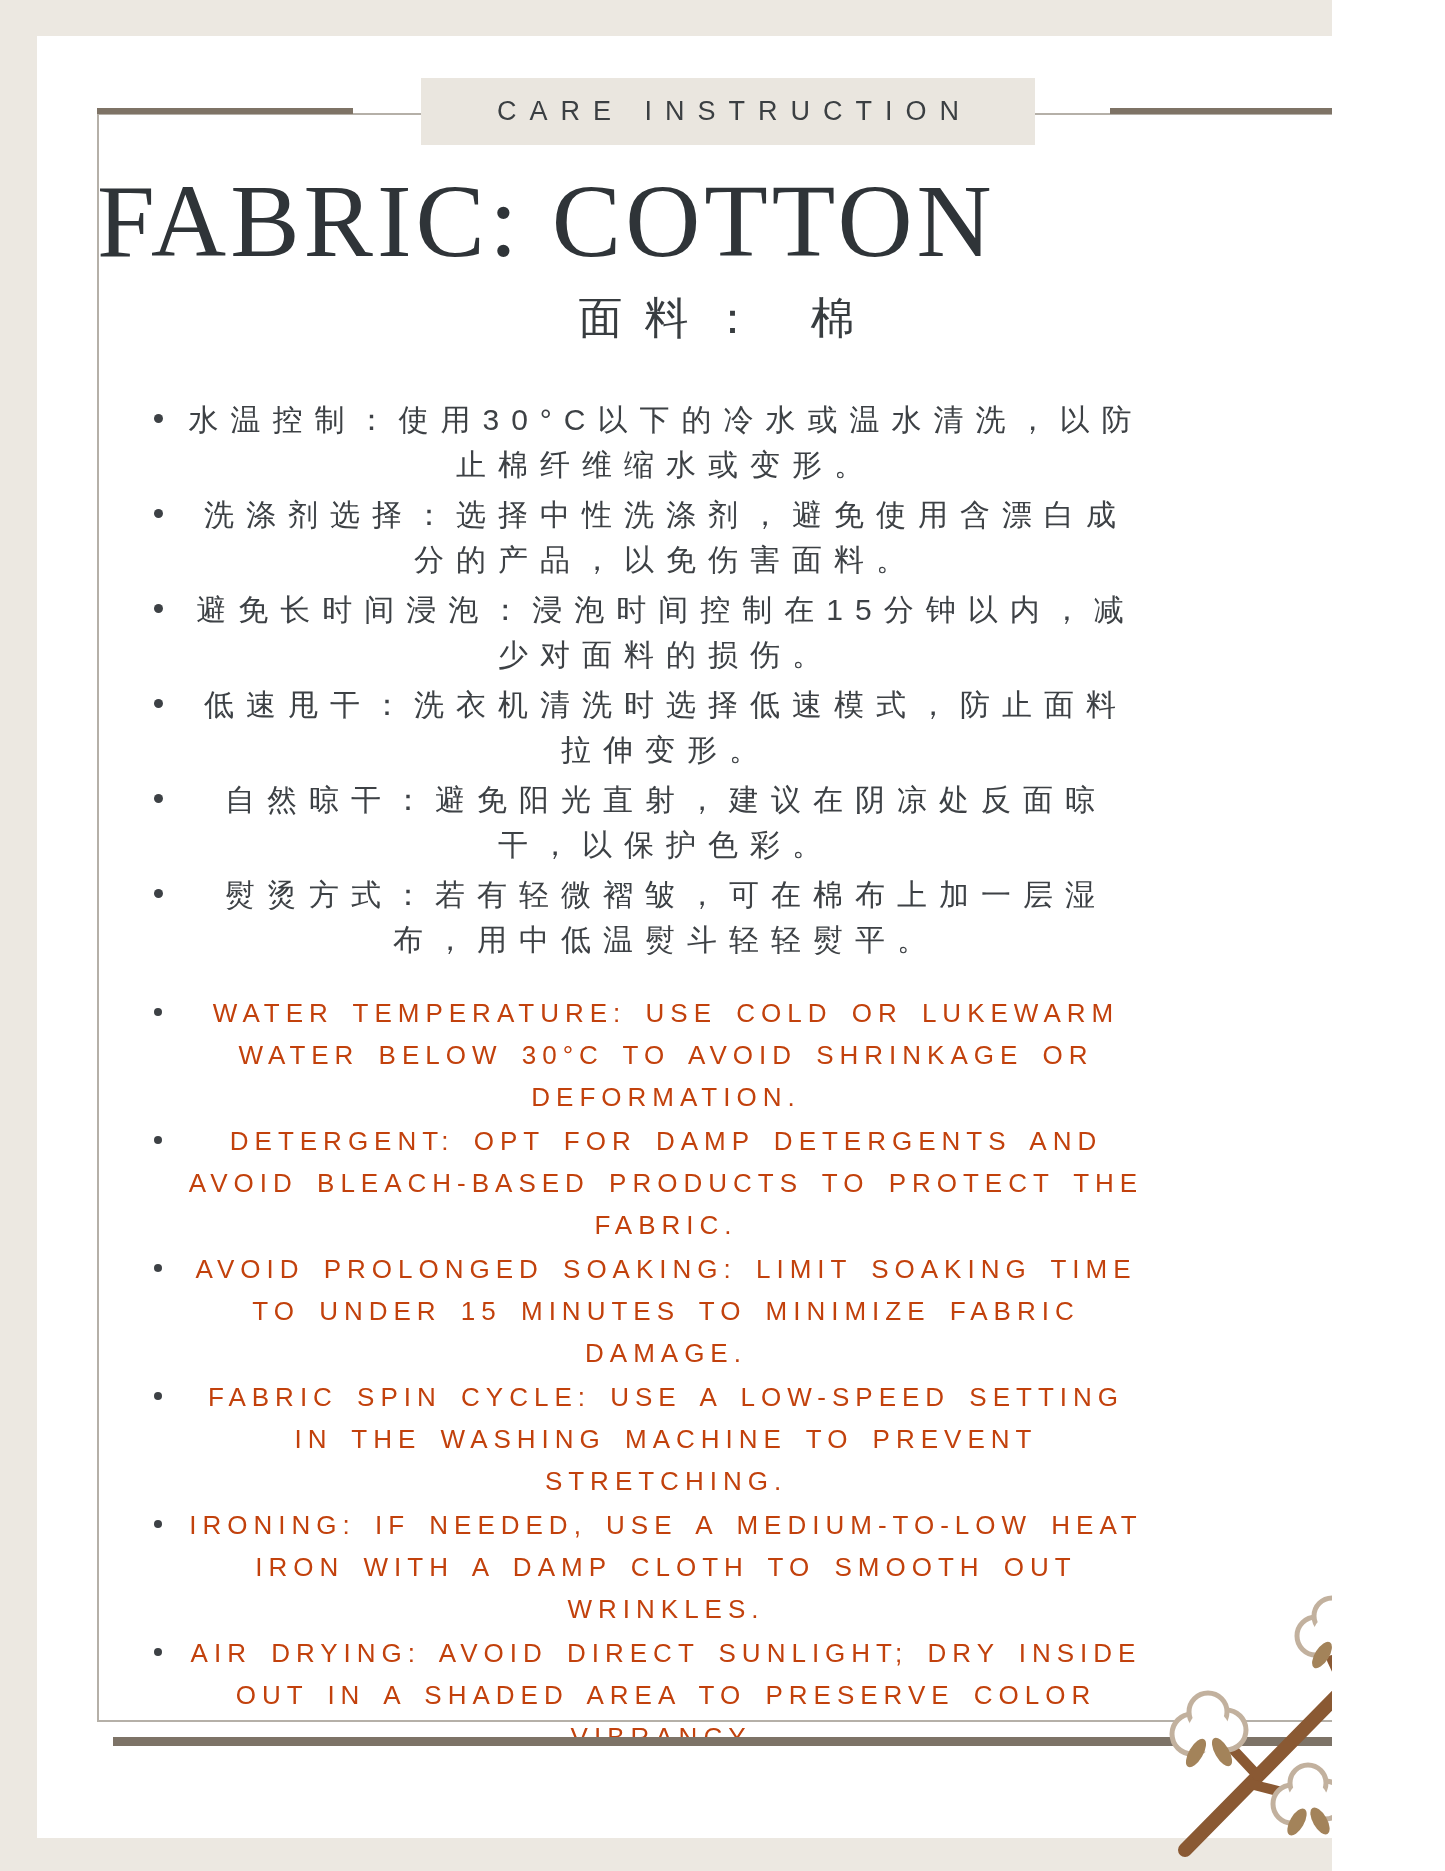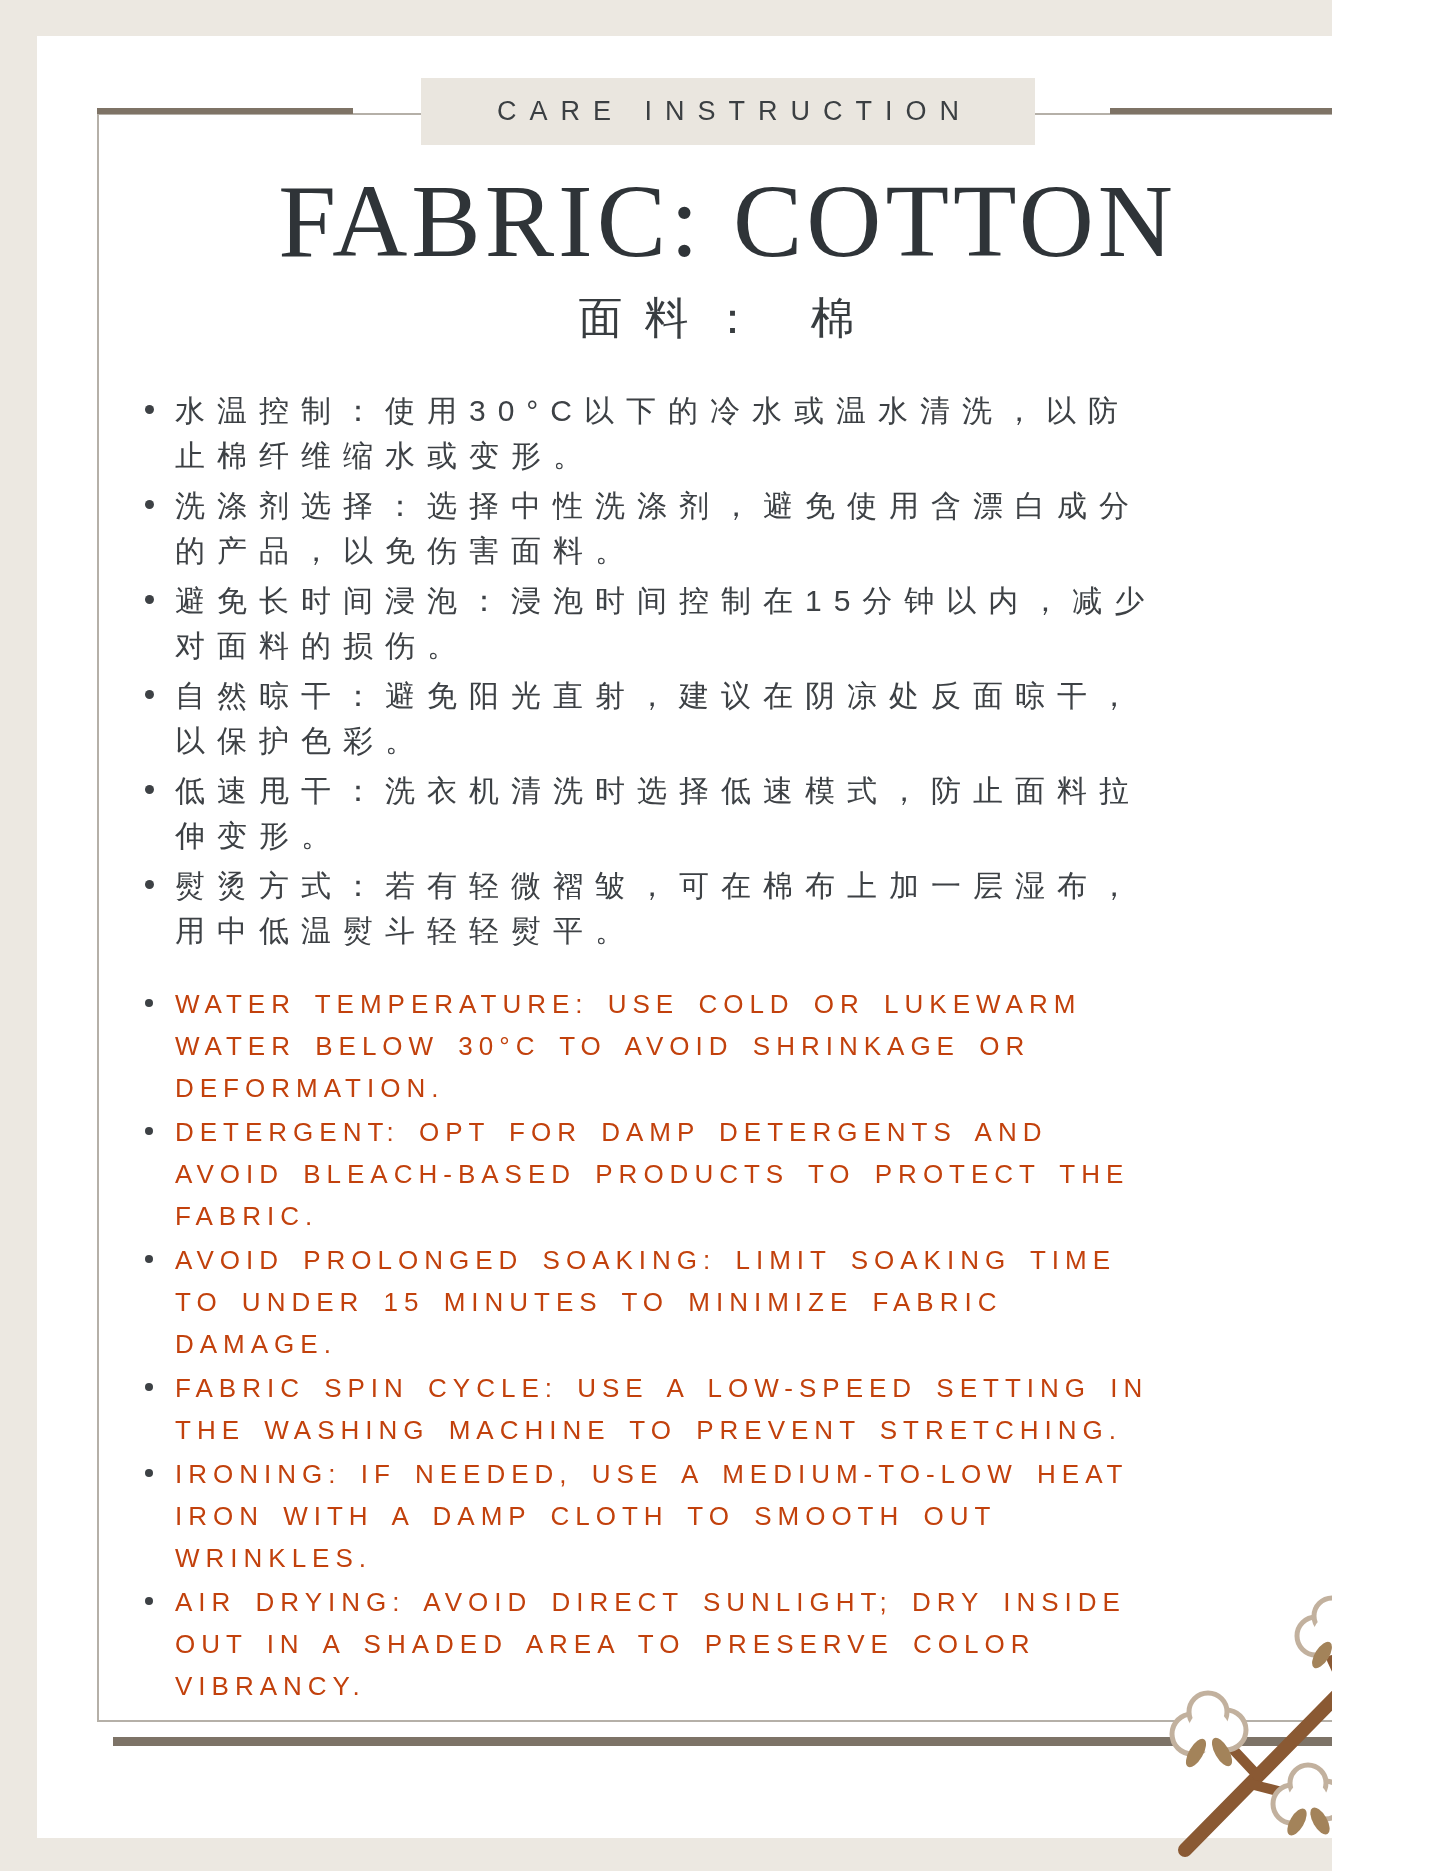--- a/index.html
+++ b/index.html
@@ -32,41 +32,40 @@
     background:#eae6df;
     display:flex;align-items:center;justify-content:center;
   }
   .care-box span{
     font-size:27px;letter-spacing:13px;
     color:#3b3f42;font-weight:400;
     padding-left:13px; 
   }
   .title-en{
     position:absolute;left:60px;top:128px;width:1261px;
-    text-align:center;
     font-family:"Liberation Serif",serif;
     font-size:104px;font-weight:400;
     letter-spacing:4px;
     color:#2f3438;
     line-height:1.1;
     white-space:nowrap;
   }
   .title-zh{
     position:absolute;left:60px;top:253px;width:1261px;
     text-align:center;
     font-size:44px;font-weight:500;
     letter-spacing:22px;
     color:#383d40;
   }
   .content{
     position:absolute;left:100px;top:352px;
     width:1020px;
   }
   ul.care-list{
-    list-style:none;margin:0;padding:0;
+    list-style:none;margin:9px;padding:0;text-align:center;
   }
   ul.care-list li{
     position:relative;
     padding-left:38px;
     color:#3d4145;
   }
   ul.care-list li::before{
     content:'';
     position:absolute;left:8px;
     width:9px;height:9px;border-radius:50%;
@@ -115,22 +114,22 @@
     </div>
 
     <div class="title-en">FABRIC: COTTON</div>
     <div class="title-zh">面料： 棉</div>
 
     <div class="content">
       <ul class="care-list zh">
         <li>水温控制：使用30°C以下的冷水或温水清洗，以防止棉纤维缩水或变形。</li>
         <li>洗涤剂选择：选择中性洗涤剂，避免使用含漂白成分的产品，以免伤害面料。</li>
         <li>避免长时间浸泡：浸泡时间控制在15分钟以内，减少对面料的损伤。</li>
+        <li>低速甩干：洗衣机清洗时选择低速模式，防止面料拉伸变形。</li>
         <li>自然晾干：避免阳光直射，建议在阴凉处反面晾干，以保护色彩。</li>
-        <li>低速甩干：洗衣机清洗时选择低速模式，防止面料拉伸变形。</li>
         <li>熨烫方式：若有轻微褶皱，可在棉布上加一层湿布，用中低温熨斗轻轻熨平。</li>
       </ul>
       <ul class="care-list en">
         <li>WATER TEMPERATURE: USE COLD OR LUKEWARM WATER BELOW 30°C TO AVOID SHRINKAGE OR DEFORMATION.</li>
         <li>DETERGENT: OPT FOR DAMP DETERGENTS AND AVOID BLEACH-BASED PRODUCTS TO PROTECT THE FABRIC.</li>
         <li>AVOID PROLONGED SOAKING: LIMIT SOAKING TIME TO UNDER 15 MINUTES TO MINIMIZE FABRIC DAMAGE.</li>
         <li>FABRIC SPIN CYCLE: USE A LOW-SPEED SETTING IN THE WASHING MACHINE TO PREVENT STRETCHING.</li>
         <li>IRONING: IF NEEDED, USE A MEDIUM-TO-LOW HEAT IRON WITH A DAMP CLOTH TO SMOOTH OUT WRINKLES.</li>
         <li>AIR DRYING: AVOID DIRECT SUNLIGHT; DRY INSIDE OUT IN A SHADED AREA TO PRESERVE COLOR VIBRANCY.</li>
       </ul>

